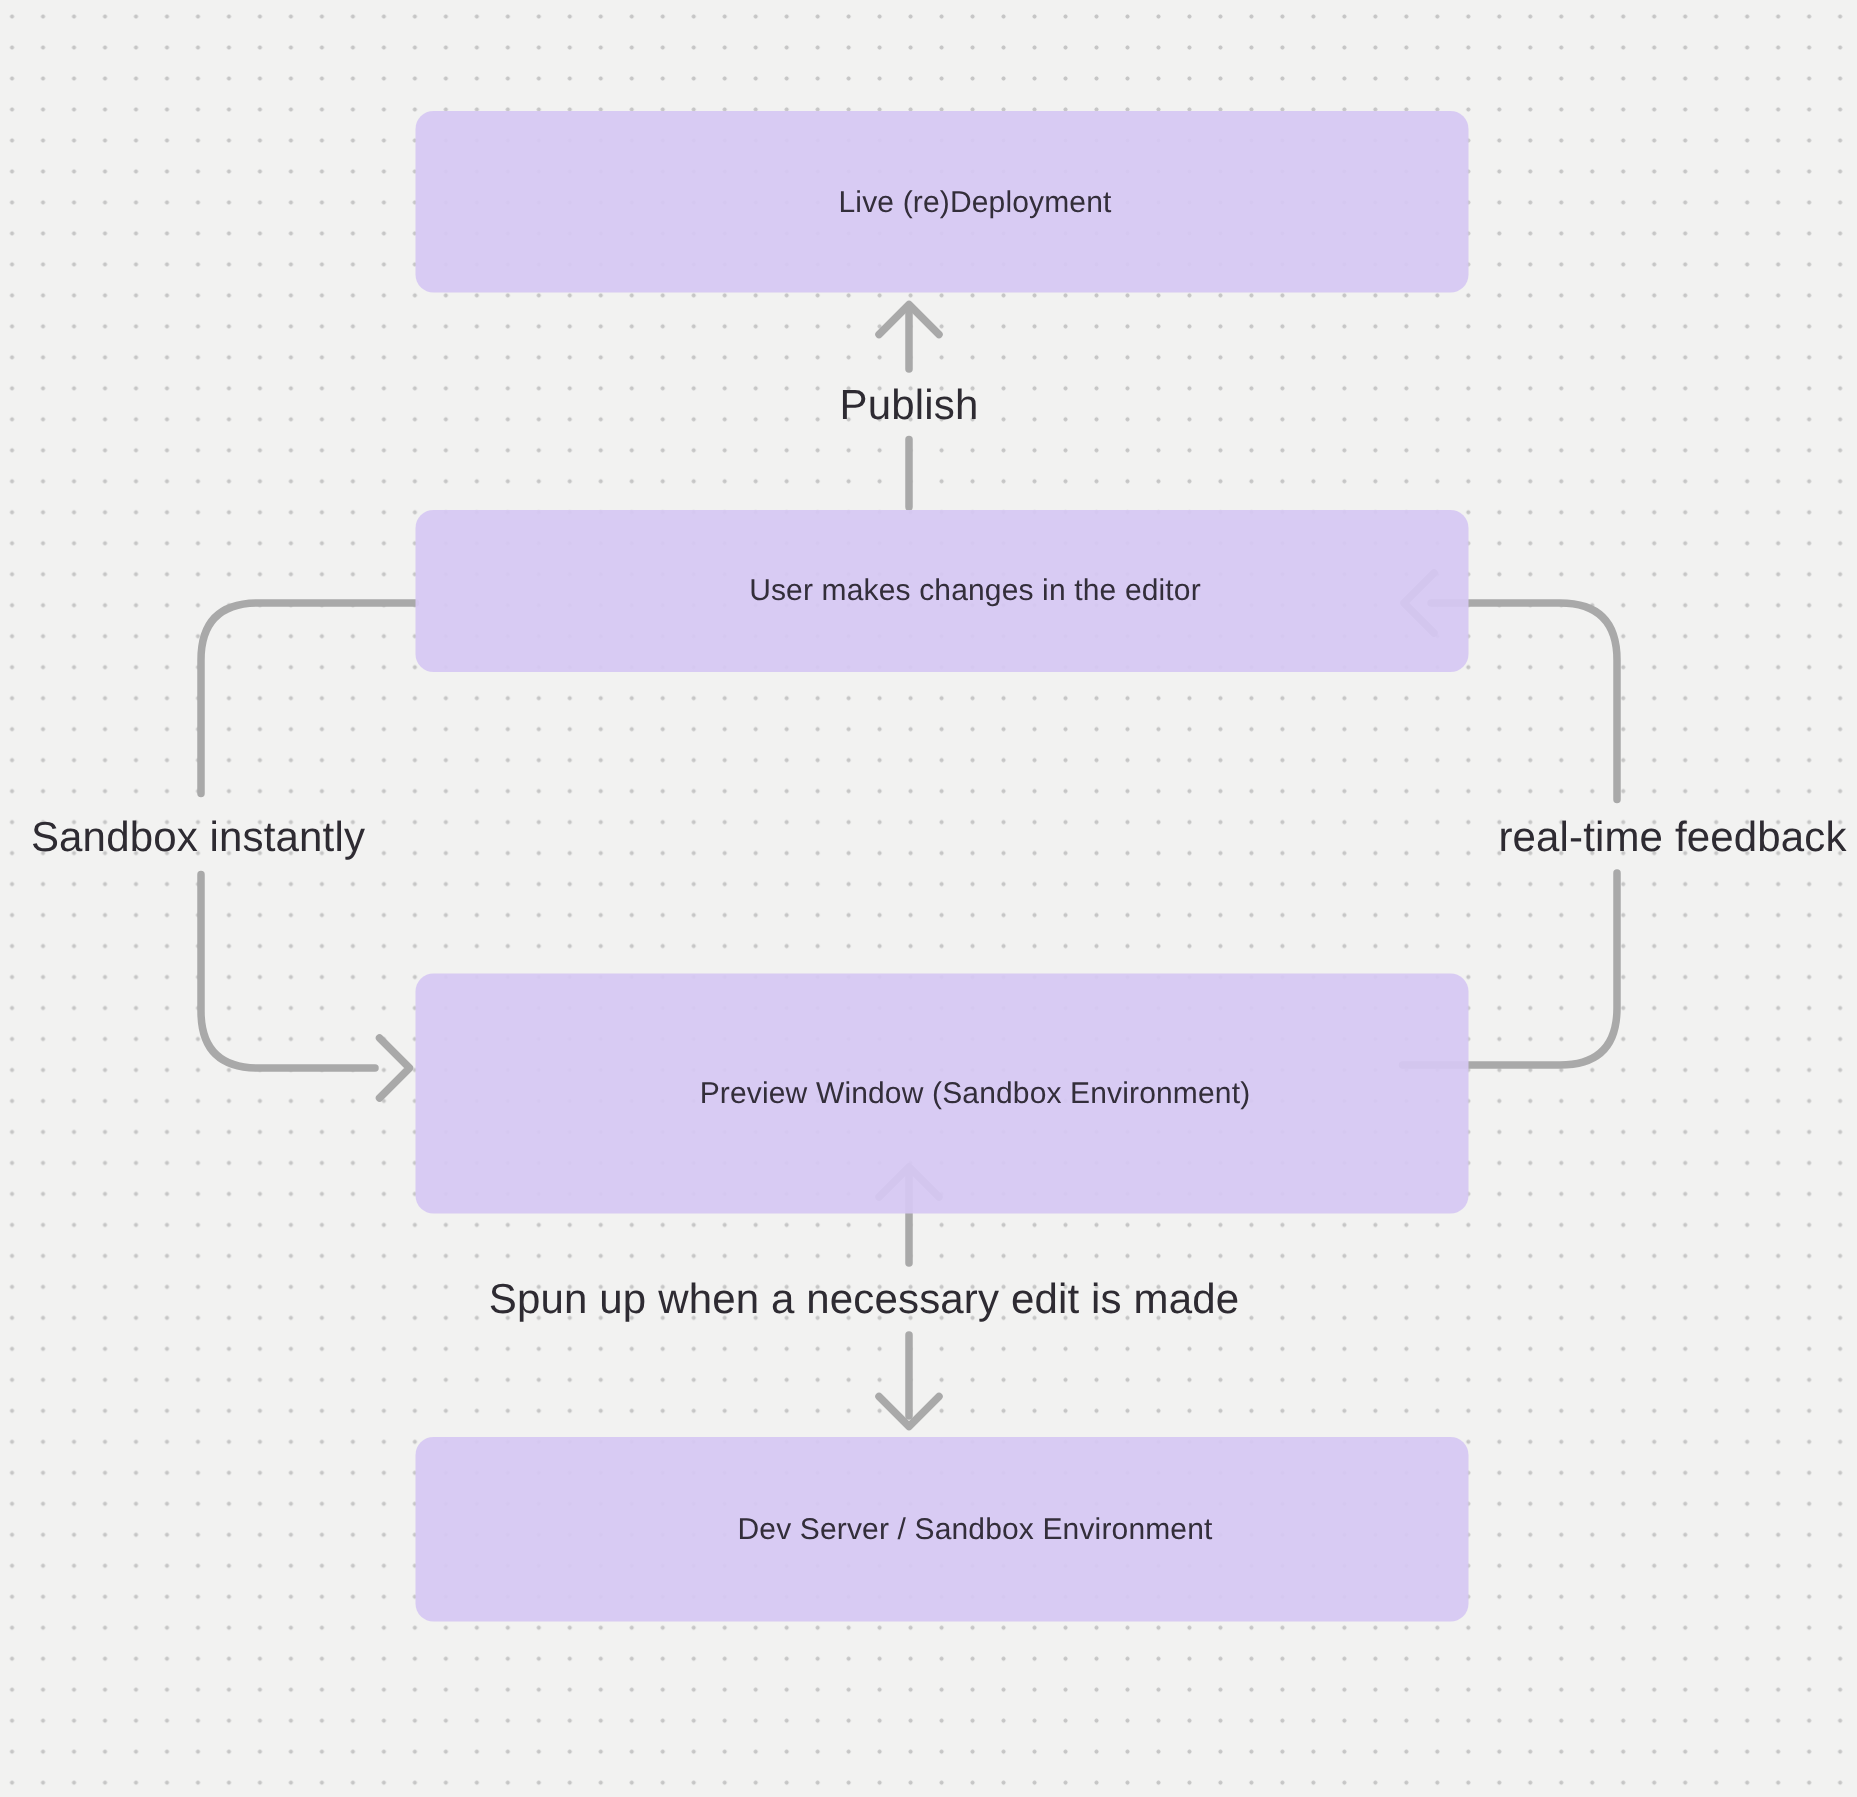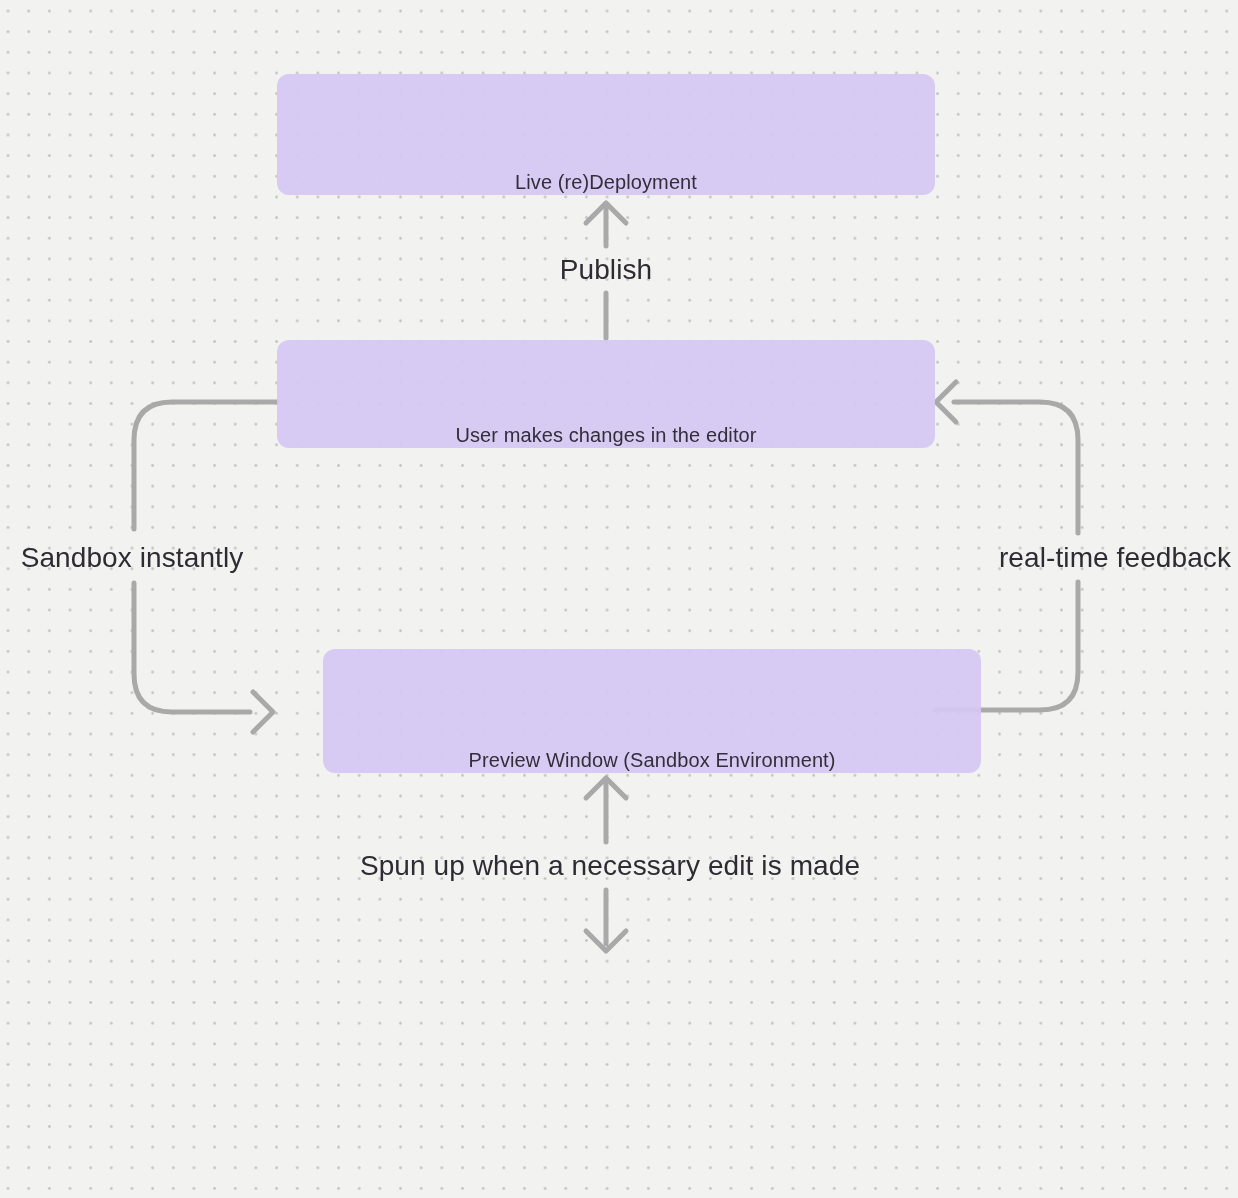--- a/index.html
+++ b/index.html
@@ -27,45 +27,46 @@
     top: 0;
     pointer-events: none;
   }
   .node {
     position: absolute;
     left: 277px;
     width: 658px;
     border-radius: 12px;
     background: rgba(214, 200, 243, 0.93);
     display: flex;
-    align-items: flex-end;
+    align-items: center;
     justify-content: center;
     text-align: center;
     font-size: 20px;
     line-height: 1.3;
     color: #332e3a;
     letter-spacing: 0.1px;
+    padding-left: 44px;
   }
   .node-live      { top: 74px;  height: 121px; }
   .node-editor    { top: 340px; height: 108px; }
-  .node-preview   { top: 649px; height: 124px; margin-left: 46px; }
+  .node-preview   { top: 649px; height: 160px; }
   .node-devserver { top: 958px; height: 123px; }
 
   .edge-label {
     position: absolute;
     transform: translate(-50%, -50%);
     font-size: 28px;
     color: #2e2b32;
     white-space: nowrap;
     letter-spacing: 0.1px;
   }
   .label-publish  { left: 606px;  top: 270px; }
   .label-updates  { left: 132px;  top: 558px; }
   .label-feedback { left: 1115px; top: 558px; }
-  .label-spunup   { left: 610px;  top: 866px; }
+  .label-spunup   { left: 576px;  top: 866px; }
 </style>
 </head>
 <body>
 
 <div class="canvas">
 
   <svg class="connectors" width="1238" height="1198" viewBox="0 0 1238 1198">
     <g fill="none" stroke="#a9a9a9" stroke-width="5" stroke-linecap="round" stroke-linejoin="round">
 
       <g>
@@ -100,20 +101,23 @@
   </div>
 
   <div class="node node-editor">
     <span>User makes changes in the editor</span>
   </div>
 
   <div class="node node-preview">
     <span>Preview Window (Sandbox Environment)</span>
   </div>
 
+  <div class="node node-devserver">
+    <span>Dev Server / Sandbox Environment</span>
+  </div>
 
   <div class="edge-label label-publish">Publish</div>
 
   <div class="edge-label label-updates">Sandbox instantly</div>
 
   <div class="edge-label label-feedback">real-time feedback</div>
 
   <div class="edge-label label-spunup">Spun up when a necessary edit is made</div>
 
 </div>

